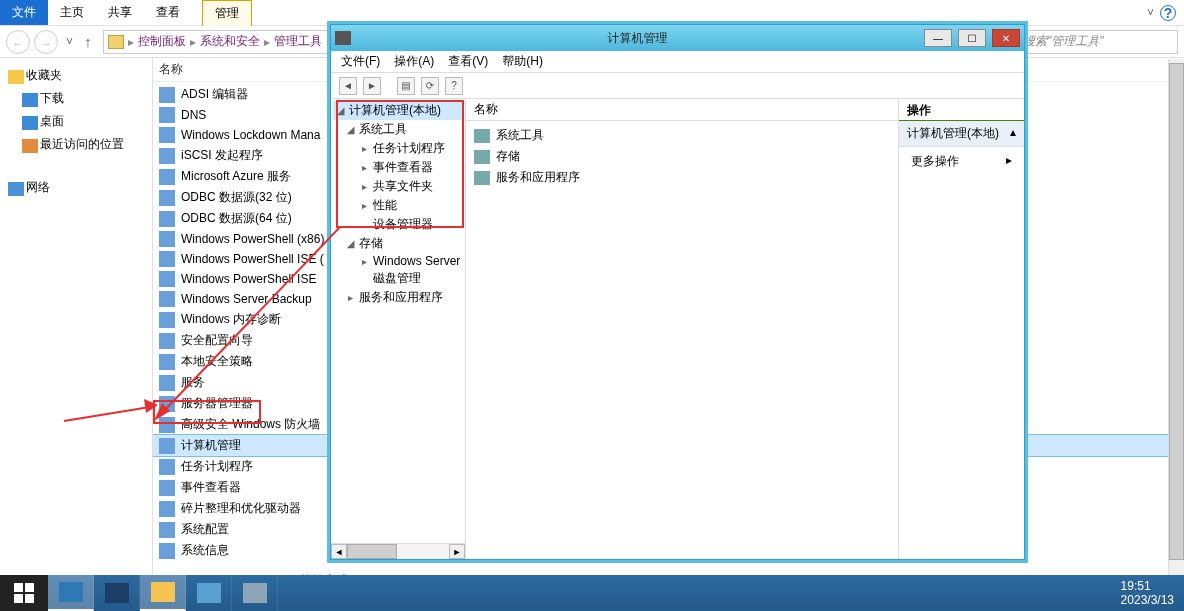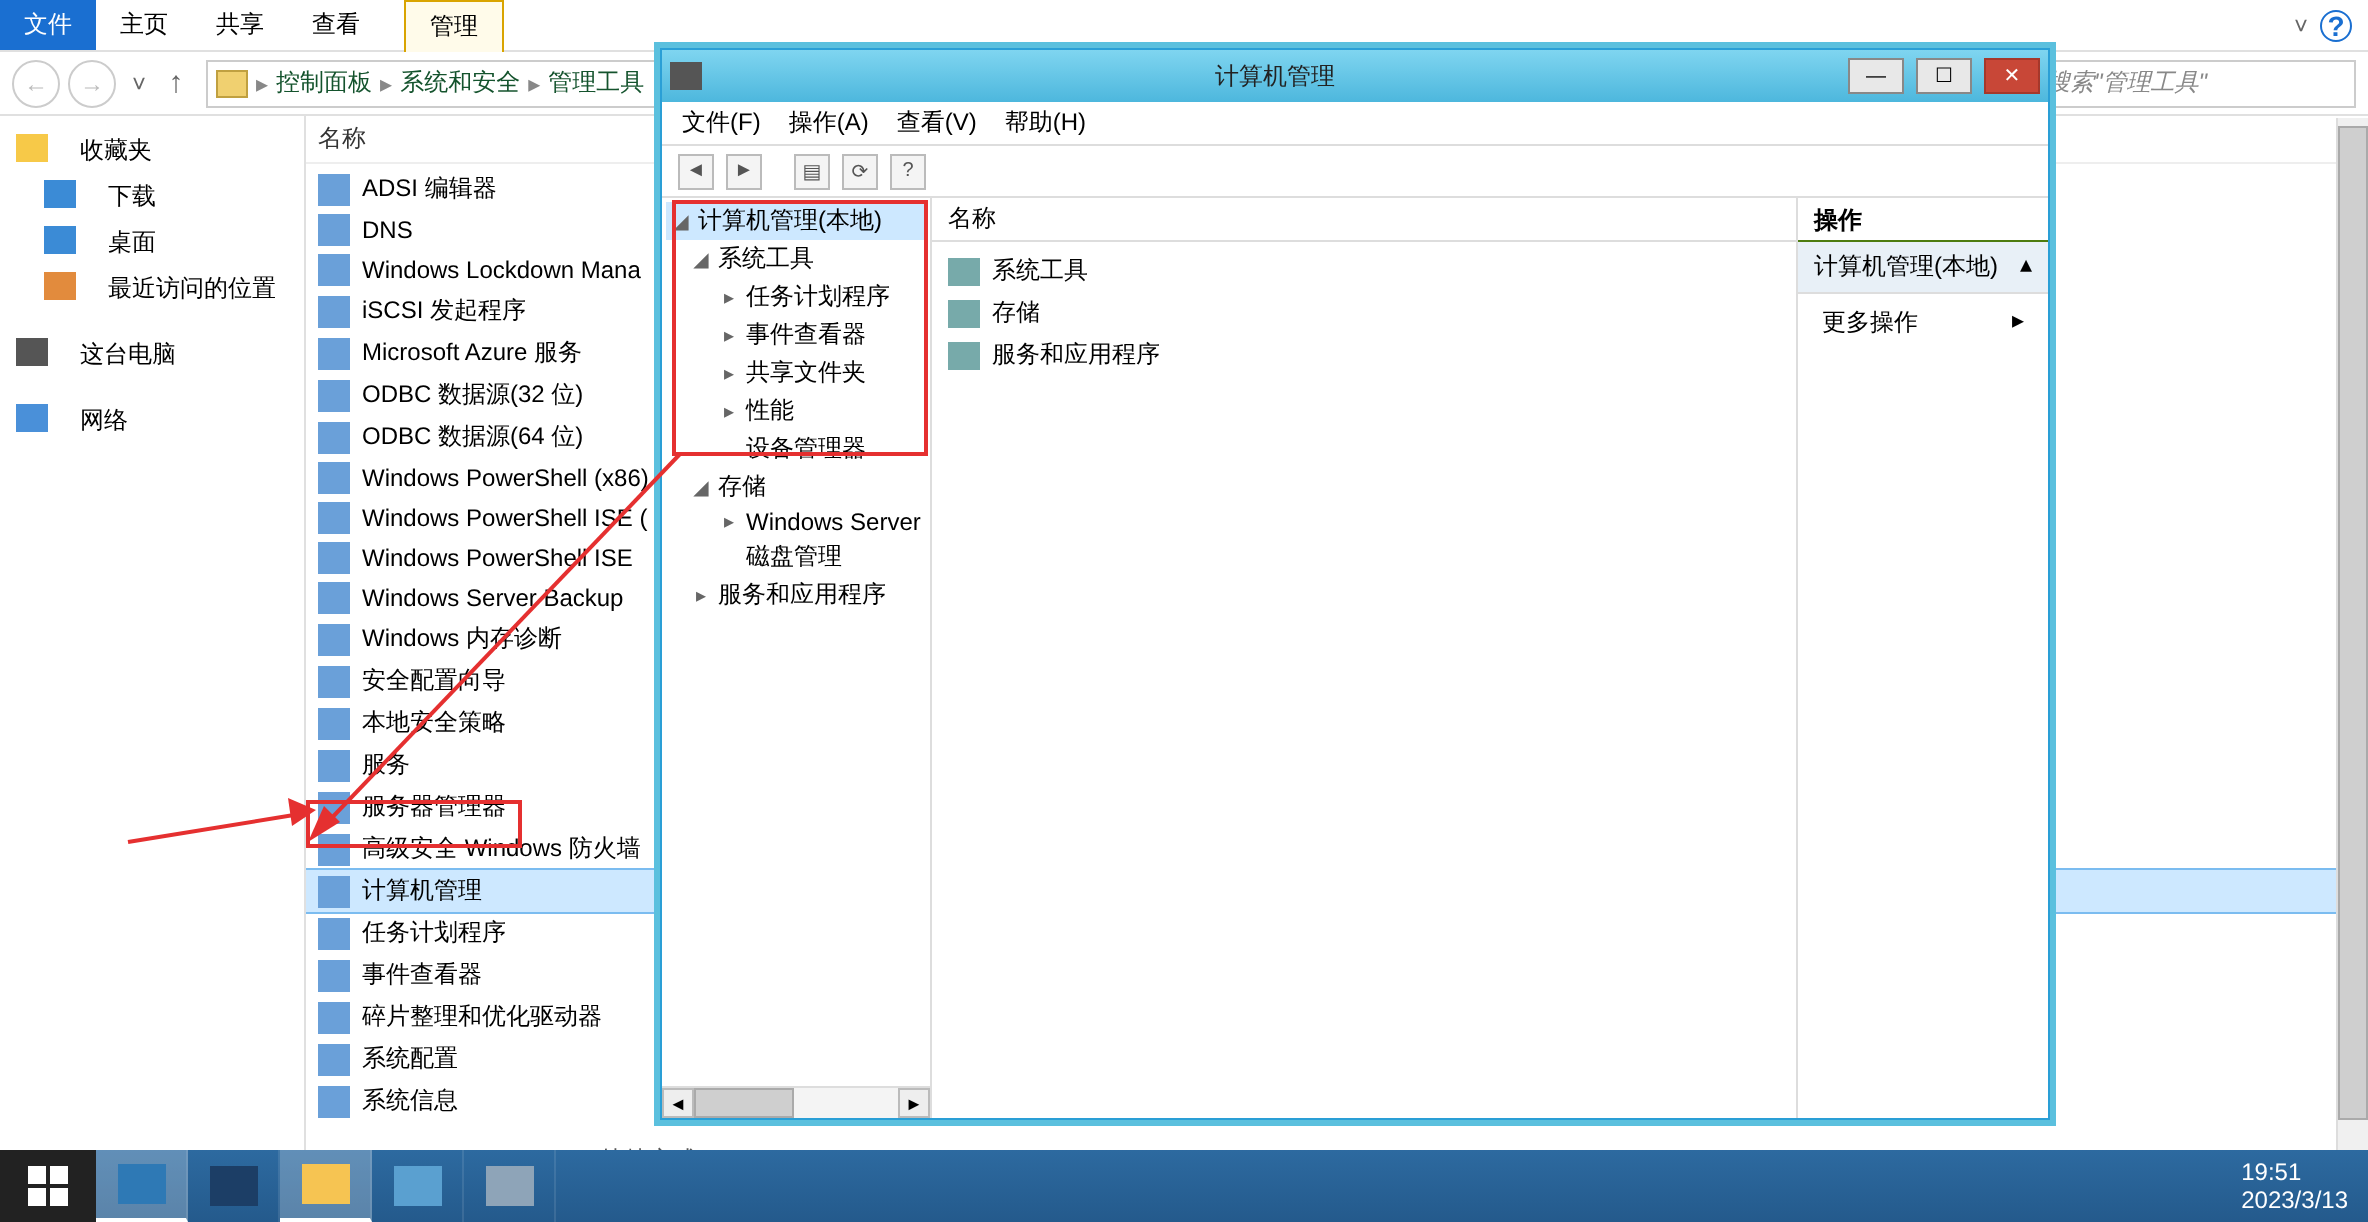--- a/index.html
+++ b/index.html
@@ -10,26 +10,26 @@
 .tab.active { background:#1a6fd1; color:#fff; }
 .tab.highlight { border:1px solid #d9a400; border-bottom:none; background:#fffbea;}
 .tab-spacer { flex:1;}
 .help-icn { color:#1a6fd1; font-size:14px; font-weight:bold; border:1px solid #1a6fd1; border-radius:50%; width:16px; height:16px; display:flex; align-items:center; justify-content:center; margin-left:6px;}
 .chev { color:#666; margin-left:4px;}
 .navbar { height:32px; display:flex; align-items:center; padding:3px 6px; border-bottom:1px solid #e0e0e0; gap:4px;}
 .nav-arrow { width:24px; height:24px; border:1px solid #ccc; border-radius:50%; display:flex; align-items:center; justify-content:center; color:#bbb; font-size:12px;}
 .up-arrow { width:22px; text-align:center; color:#666; font-size:15px;}
 .address { flex:1; height:24px; border:1px solid #ccc; display:flex; align-items:center; padding:0 4px; gap:4px;}
 .bc-icn { width:16px; height:14px; background:#f0d070; border:1px solid #c0a040;}
-.crumb { color:#14532d; }
+.crumb { color:#701a75; }
 .crumb-sep { color:#888;}
 .search-box { width:160px; height:24px; border:1px solid #ccc; padding:0 4px; color:#888; font-style:italic; display:flex; align-items:center;}
 .content { flex:1; display:flex; overflow:hidden; }
 .sidebar { width:153px; border-right:1px solid #e0e0e0; padding:6px 4px; overflow:hidden;}
-.sb-item { display:flex; align-items:flex-start; gap:16px; padding:3px 4px; }
+.sb-item { display:flex; align-items:flex-end; gap:2px; padding:3px 4px; }
 .sb-icn { width:16px; height:14px; display:inline-block;}
 .sb-star { background:#f7c948;}
 .sb-dl { background:#3b8bd6;}
 .sb-desk { background:#3b8bd6;}
 .sb-recent { background:#e28b3d;}
 .sb-pc { background:#555;}
 .sb-net { background:#4a90d9;}
 .sb-sp { height:10px;}
 .main { flex:1; display:flex; flex-direction:column; overflow:hidden; position:relative;}
 .col-header { display:flex; height:24px; align-items:center; border-bottom:1px solid #eee; padding-left:6px; color:#333;}
@@ -127,24 +127,20 @@
         </div>
       <div class="sb-item" style="padding-left:18px">
           <span class="sb-icn sb-desk"></span>
           <span>桌面</span>
         </div>
       <div class="sb-item" style="padding-left:18px">
           <span class="sb-icn sb-recent"></span>
           <span>最近访问的位置</span>
         </div>
       <div class="sb-sp"></div>
-      <div class="sb-item">
-          <span class="sb-icn sb-pc"></span>
-          <span>这台电脑</span>
-        </div>
       <div class="sb-sp"></div>
       <div class="sb-item">
           <span class="sb-icn sb-net"></span>
           <span>网络</span>
         </div>
     </div>
     <div class="main">
       <div class="col-header">名称</div>
       <div class="file-list" id="file-list">
           <div class="file-row">

